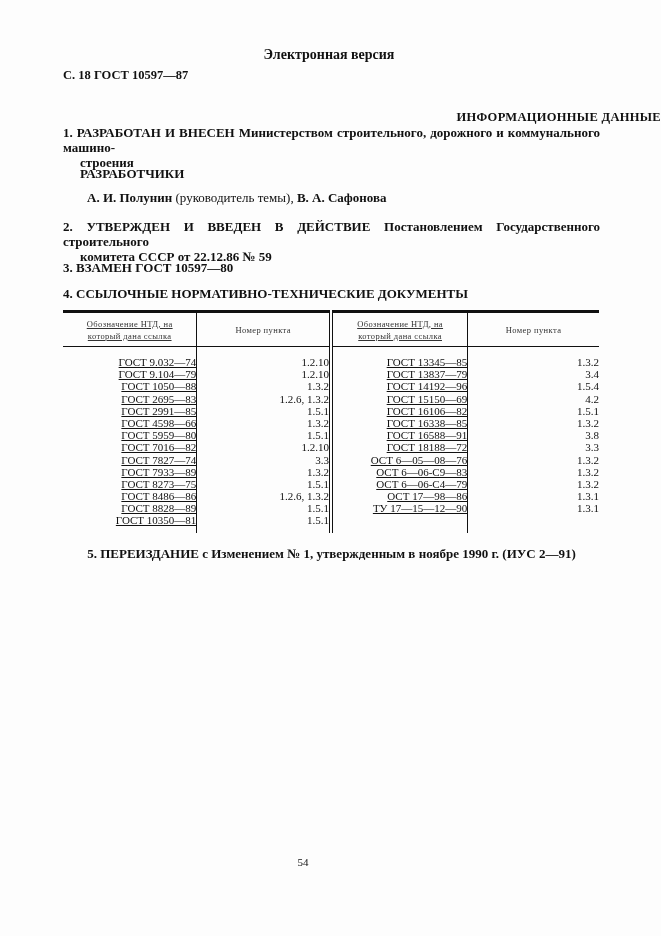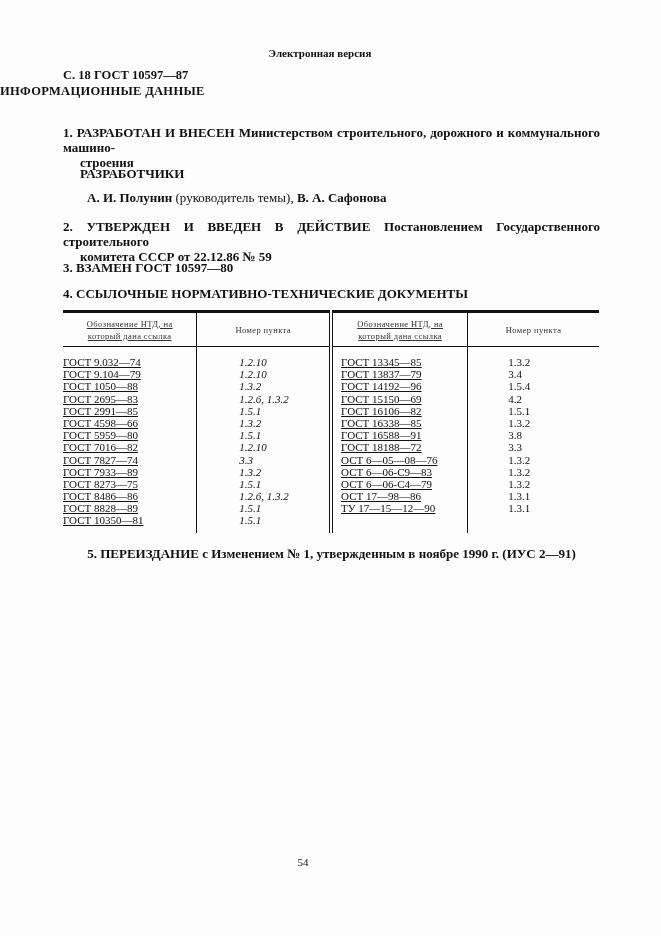--- a/index.html
+++ b/index.html
@@ -1,48 +1,48 @@
 <!DOCTYPE html>
 <html><head>
   <meta charset="utf-8">
   <style>
     html, body { margin: 0; padding: 0; }
     body {
       width: 661px; height: 936px; background: #fdfdfd; position: relative; overflow: hidden;
       font-family: "Liberation Serif", "DejaVu Serif", serif; color: #111;
     }
     .abs { position: absolute; }
-    .hdr-top { left: 1px; width: 638px; top: 47px; text-align: center; font-size: 11px; font-weight: bold; }
+    .hdr-top { left: 10px; width: 638px; top: 47px; text-align: center; font-size: 14px; font-weight: bold; }
     .page-ref { left: 63px; top: 68px; font-size: 12.5px; font-weight: bold; }
-    .sec-title { left: 0; width: 661px; top: 84px; text-align: left; font-size: 12.5px; font-weight: bold; letter-spacing: 0.3px; }
+    .sec-title { left: 0; width: 661px; top: 110px; text-align: right; font-size: 12.5px; font-weight: bold; letter-spacing: 0.3px; }
     .para { left: 63px; width: 537px; font-size: 13px; line-height: 15px; }
     .para .ind { padding-left: 17px; display: block; }
     .just { text-align: justify; text-align-last: justify; }
     .w { font-weight: bold; }
     .normal { font-weight: normal; }
 
     table.refs {
       position: absolute; left: 63px; top: 310px; width: 536px;
       border-collapse: collapse; font-size: 11px;
     }
     table.refs th {
       font-weight: normal; font-size: 8.5px; letter-spacing: 0.4px; line-height: 12px;
       color: #333; height: 33px; text-align: center; vertical-align: middle;
       border-top: 3px solid #111; border-bottom: 1px solid #111; padding: 0;
     }
-    table.refs td { vertical-align: top; padding: 0; }
+    table.refs td { vertical-align: top; padding: 0; text-align: right; }
     .col-doc { width: 135px; }
     .col-num { width: 133px; }
     .v-right { border-right: 1px solid #111; text-decoration: underline; }
     .v-double { border-right: 4px double #111; }
     .cell-list { padding-top: 9px; padding-bottom: 6px; line-height: 12.2px; }
     .cell-list div { white-space: nowrap; height: 12.2px; }
     .doc-list { padding-left: 0; }
     .doc-list-r { padding-left: 8px; }
-    .num-list { padding-left: 42px; font-style: italic; }
+    .num-list { padding-left: 42px; }
     .num-list-r { padding-left: 40px; }
     .page-num { left: 0; width: 606px; top: 856px; text-align: center; font-size: 11px; }
   </style>
 </head>
 <body>
 
 <div class="abs hdr-top">Электронная версия</div>
 <div class="abs page-ref">С. 18 ГОСТ 10597—87</div>
 <div class="abs sec-title">ИНФОРМАЦИОННЫЕ ДАННЫЕ</div>
 

